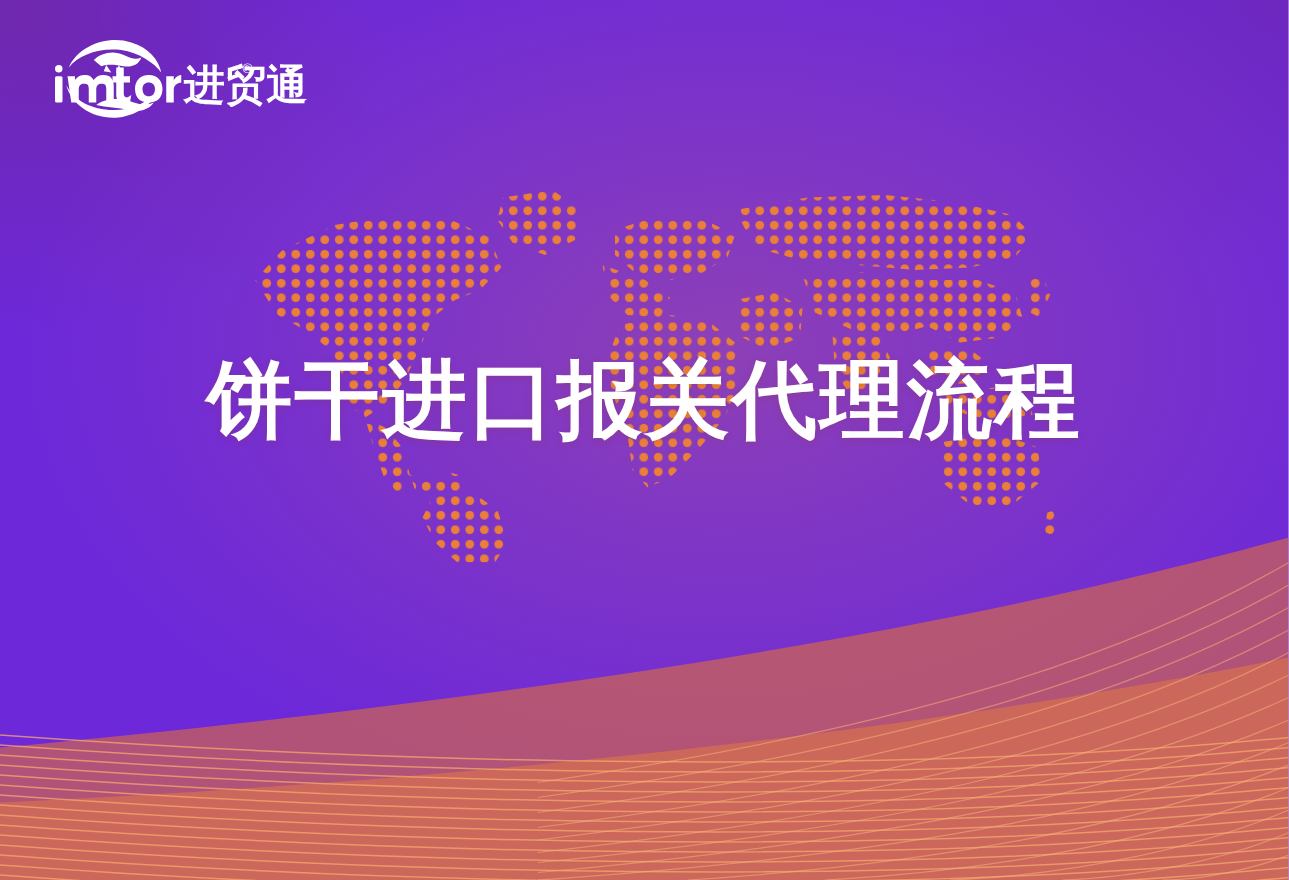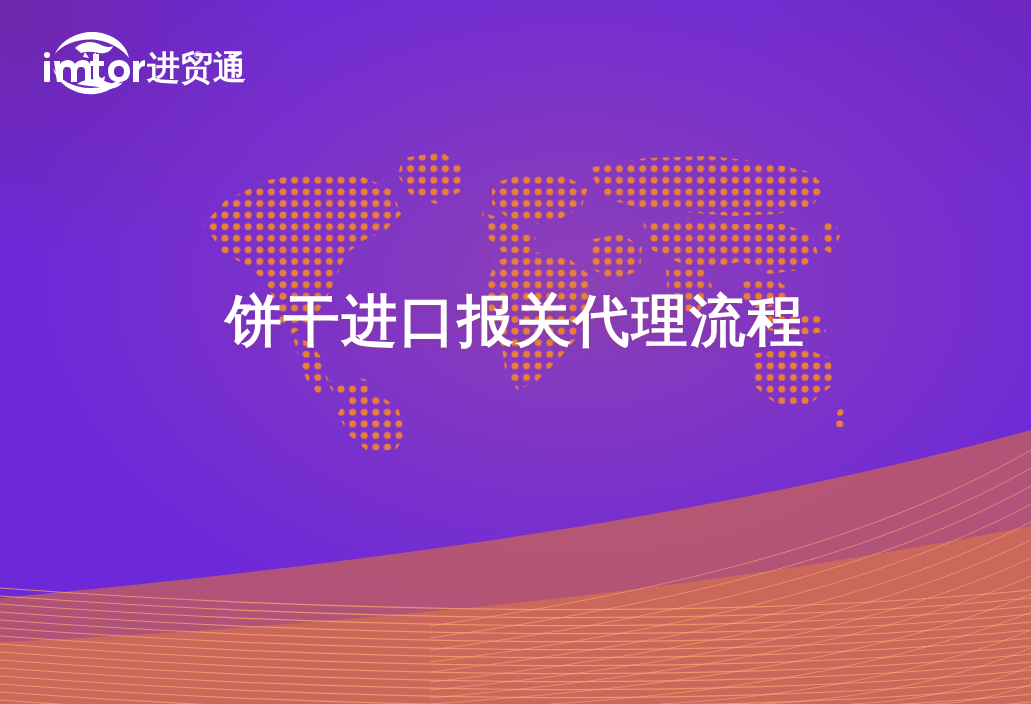--- a/index.html
+++ b/index.html
@@ -93,21 +93,21 @@
     left: 0;
     right: 0;
     top: 268px;
     text-align: center;
     color: #ffffff;
   }
   .hl-line {
     display: block;
     font-family: "DejaVu Sans", "Liberation Sans", sans-serif;
     font-weight: 700;
-    font-size: 56px;
+    font-size: 68px;
     line-height: 106px;
     letter-spacing: 2px;
     white-space: nowrap;
     text-shadow: 0 2px 6px rgba(150,55,0,0.18);
   }
 </style>
 </head>
 <body>
 
 <div id="poster">

